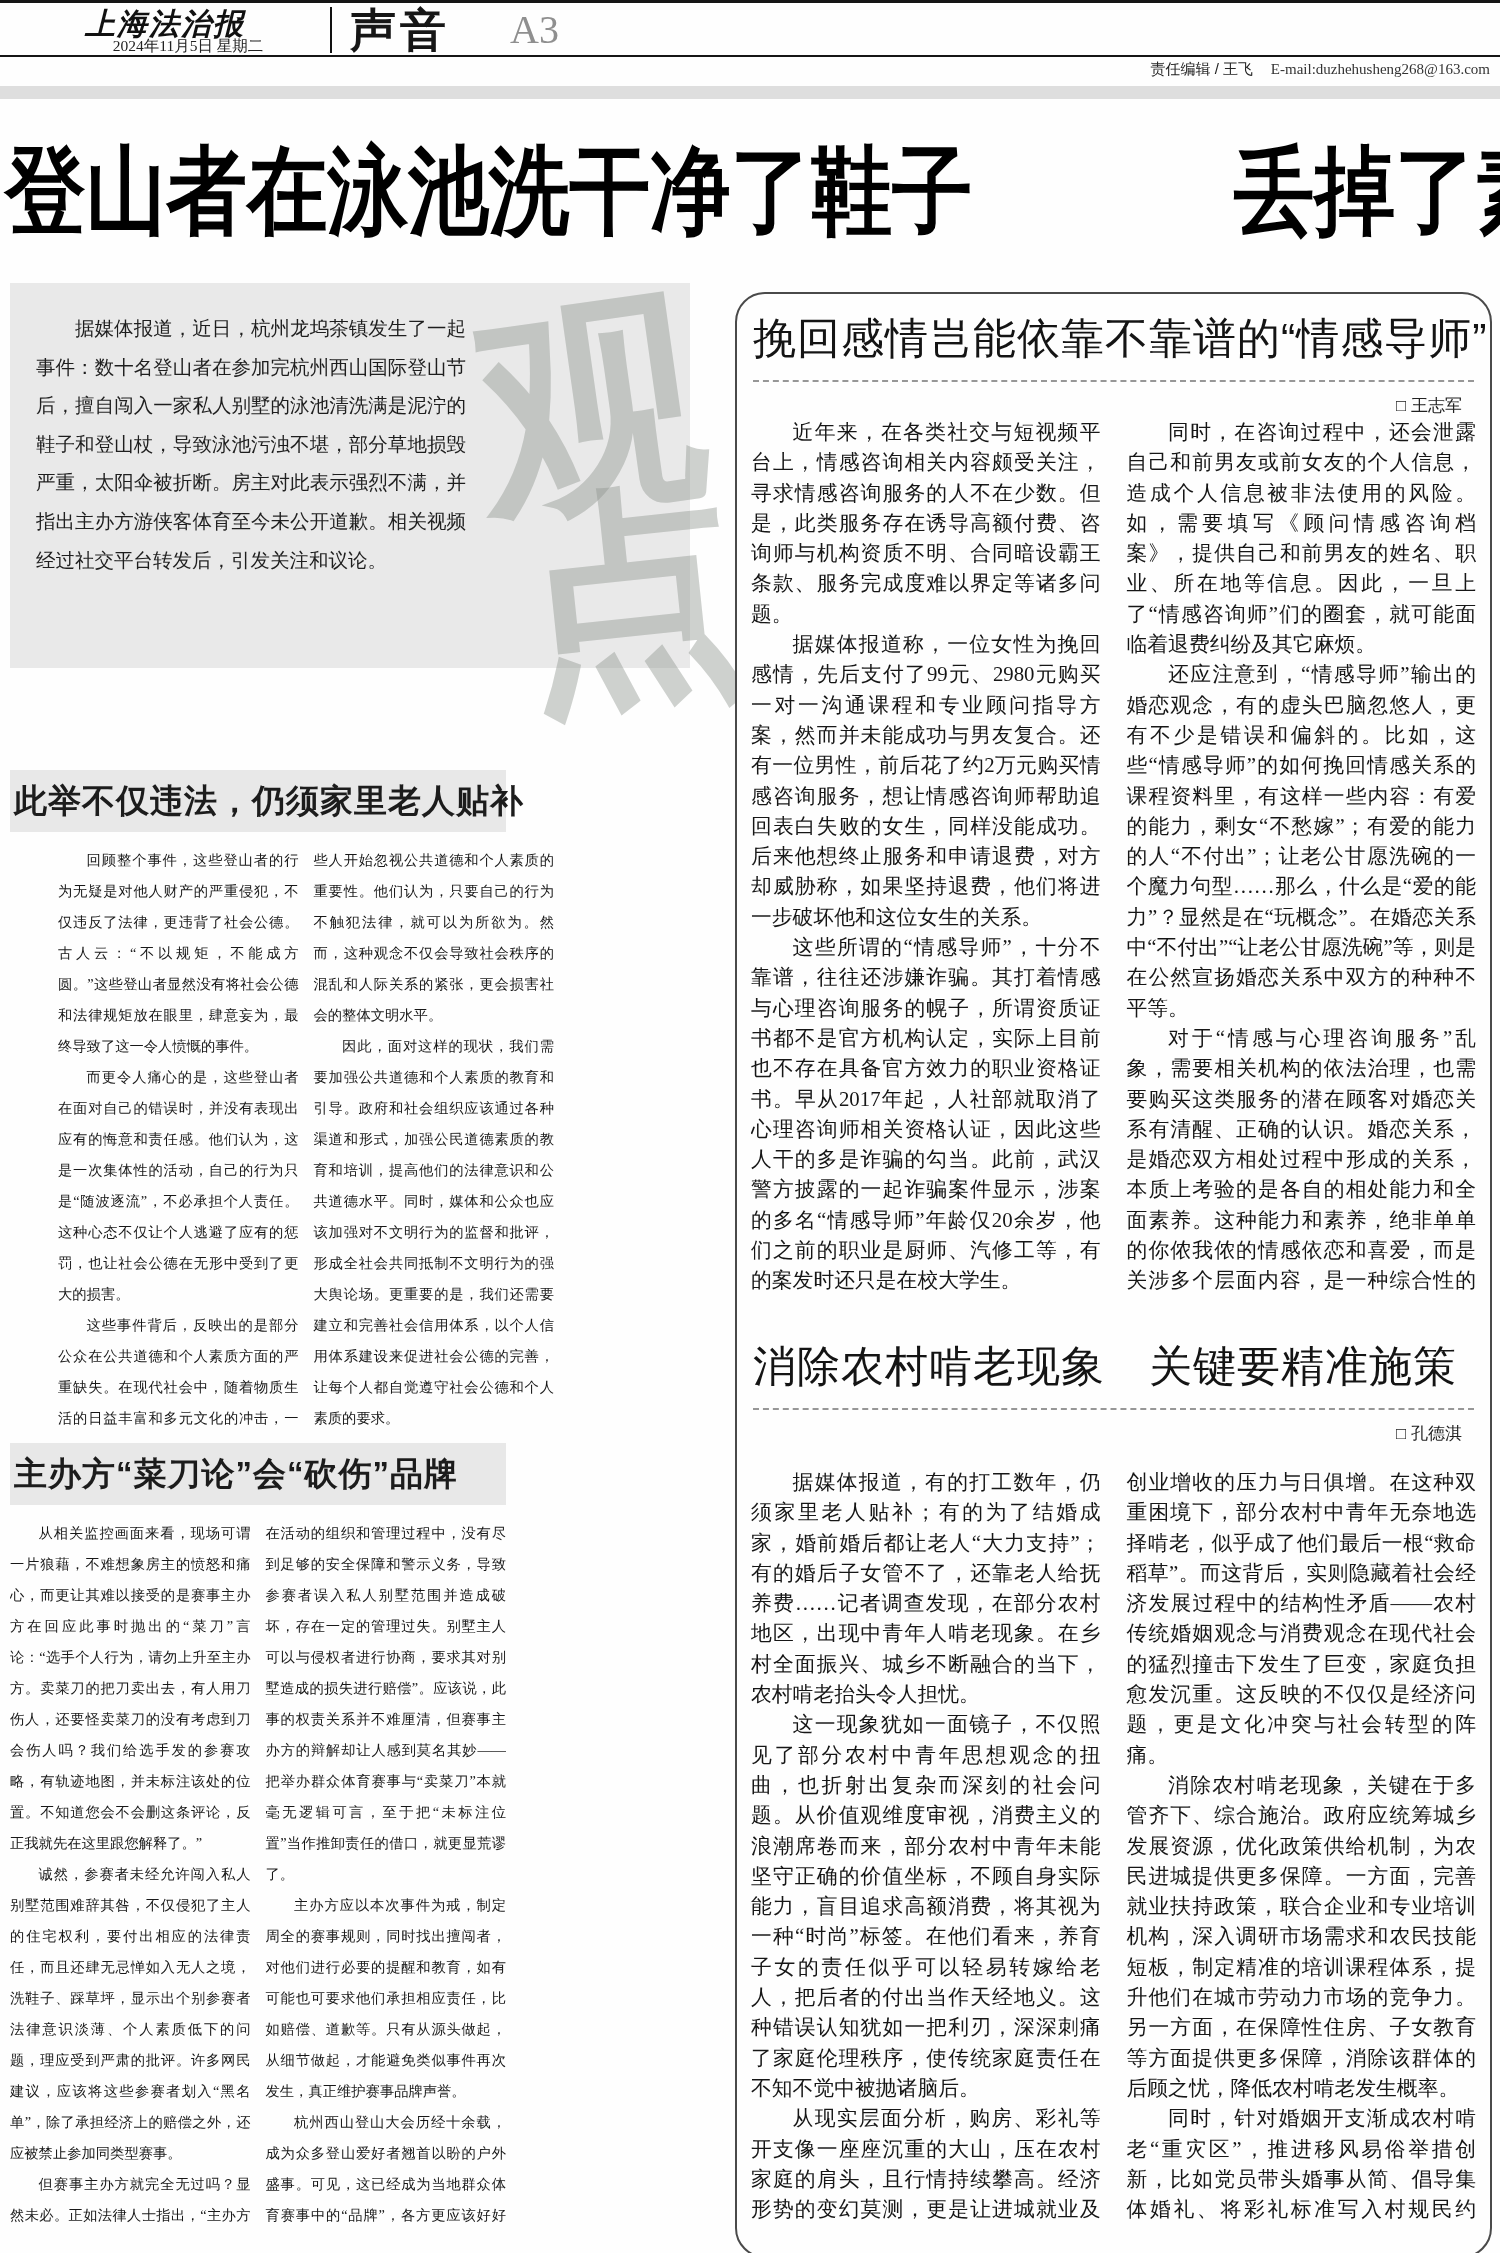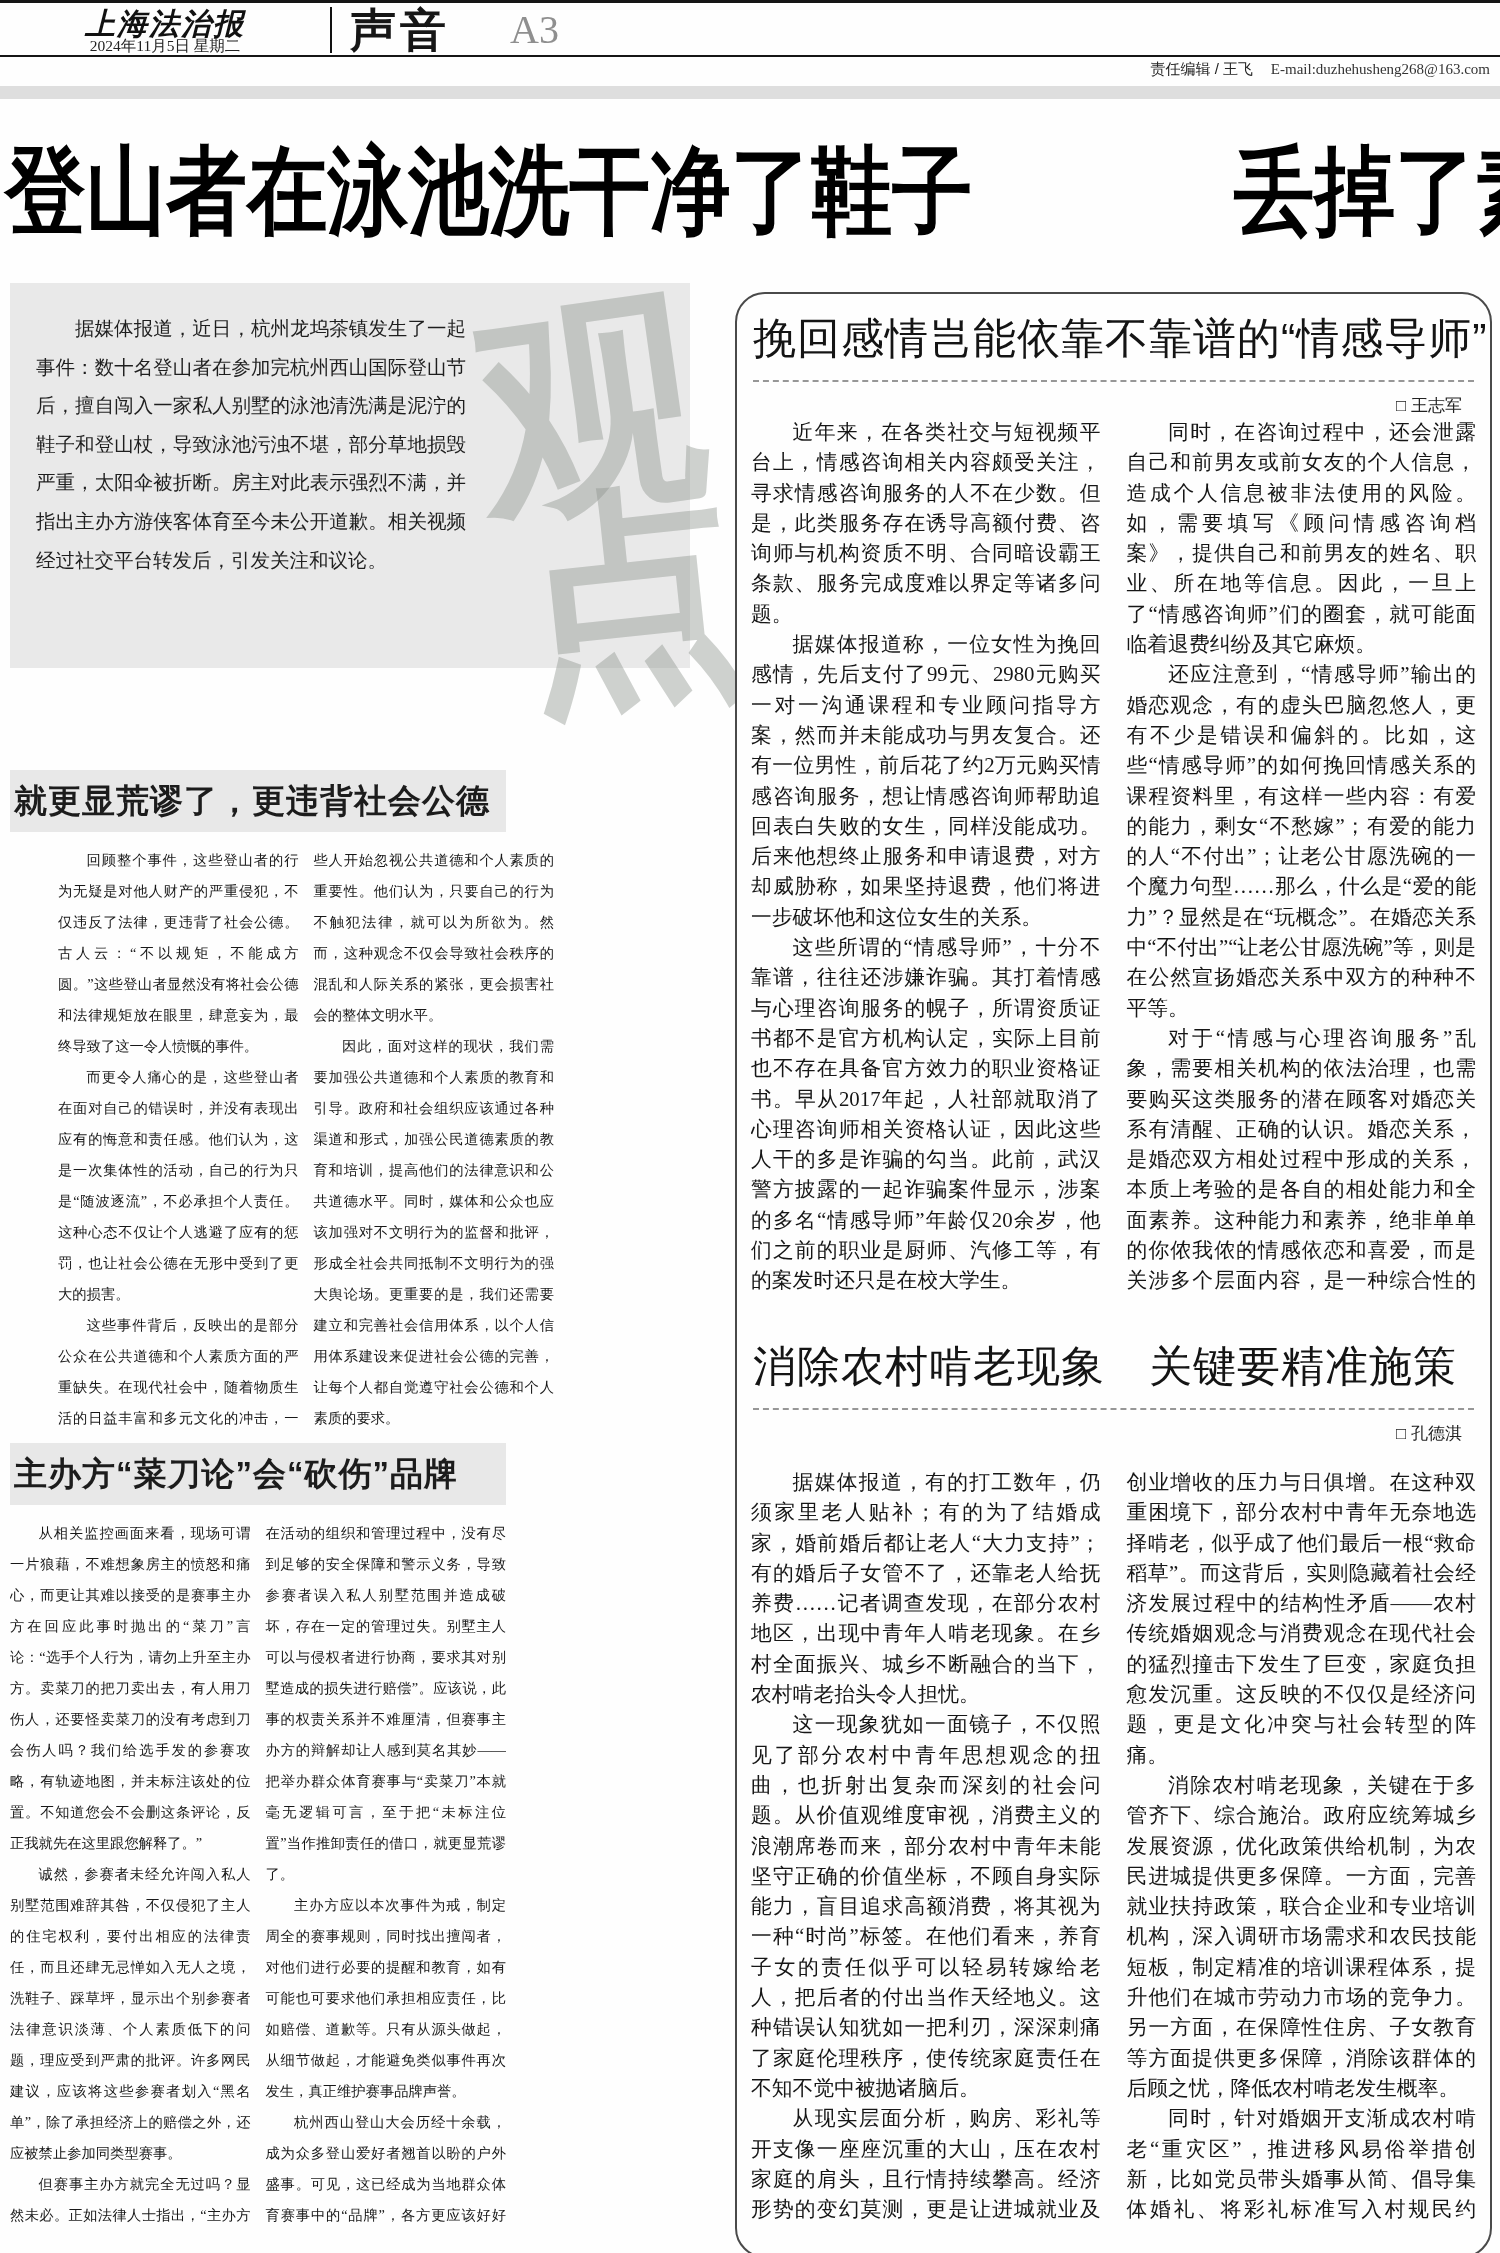--- a/index.html
+++ b/index.html
@@ -3,21 +3,21 @@
 <meta charset="utf-8">
 <style>
   html,body{margin:0;padding:0;background:#f2f2f2;}
   #page{position:relative;width:1500px;height:2253px;background:#fefefe;overflow:hidden;
         font-family:"Liberation Serif","DejaVu Serif",serif;color:#1a1a1a;}
   .abs{position:absolute;}
   
   #top-rule{left:0;top:0;width:1500px;height:3px;background:#151515;}
   #masthead-name{left:15px;top:4px;width:300px;text-align:center;font-family:"DejaVu Serif",serif;
         font-weight:bold;font-style:italic;font-size:30px;letter-spacing:2px;color:#111;}
-  #masthead-date{left:0px;top:36px;width:330px;text-align:center;font-size:15.5px;color:#222;}
+  #masthead-date{left:0px;top:36px;width:330px;text-align:center;font-size:15.5px;color:#222;padding-left:23px;}
   #head-divider{left:330px;top:7px;width:2px;height:46px;background:#111;}
   #section-name{left:350px;top:0px;font-family:"Liberation Sans","DejaVu Sans",sans-serif;
         font-weight:bold;font-size:46px;letter-spacing:4px;color:#161616;}
   #page-no{left:510px;top:6px;font-size:40px;color:#8f8f8f;font-family:"Liberation Serif",serif;}
   #editor-info{right:10px;top:12px;font-size:15px;color:#333;margin-top:48px;}
   #editor-info .ed{font-family:"Liberation Sans","DejaVu Sans",sans-serif;color:#222;}
   #editor-info .em{font-family:"Liberation Serif",serif;margin-left:14px;}
   #header-rule{left:0;top:55px;width:1500px;height:2px;background:#151515;}
   #gray-band{left:0;top:86px;width:1500px;height:13px;background:#dedede;}
   
@@ -82,21 +82,21 @@
   <div class="abs" id="main-headline">
     <span class="seg1">登山者在泳池洗干净了鞋子</span>
     <span class="seg2">丢掉了素质</span>
   </div>
 
   <div class="abs" id="intro-panel"></div>
   <div class="abs" id="intro-text">据媒体报道，近日，杭州龙坞茶镇发生了一起事件：数十名登山者在参加完杭州西山国际登山节后，擅自闯入一家私人别墅的泳池清洗满是泥泞的鞋子和登山杖，导致泳池污浊不堪，部分草地损毁严重，太阳伞被折断。房主对此表示强烈不满，并指出主办方游侠客体育至今未公开道歉。相关视频经过社交平台转发后，引发关注和议论。</div>
   <div class="abs watermark" id="wm-guan">观</div>
   <div class="abs watermark" id="wm-dian">点</div>
 
-  <div class="abs band" id="band-1">就更显荒谬了，更违背社会公德</div>
+  <div class="abs band" id="band-1">此举不仅违法，仍须家里老人贴补</div>
   <div class="abs lcols" id="body-1">
       <p class="para">回顾整个事件，这些登山者的行为无疑是对他人财产的严重侵犯，不仅违反了法律，更违背了社会公德。古人云：“不以规矩，不能成方圆。”这些登山者显然没有将社会公德和法律规矩放在眼里，肆意妄为，最终导致了这一令人愤慨的事件。</p>
       <p class="para">而更令人痛心的是，这些登山者在面对自己的错误时，并没有表现出应有的悔意和责任感。他们认为，这是一次集体性的活动，自己的行为只是“随波逐流”，不必承担个人责任。这种心态不仅让个人逃避了应有的惩罚，也让社会公德在无形中受到了更大的损害。</p>
       <p class="para">这些事件背后，反映出的是部分公众在公共道德和个人素质方面的严重缺失。在现代社会中，随着物质生活的日益丰富和多元文化的冲击，一些人开始忽视公共道德和个人素质的重要性。他们认为，只要自己的行为不触犯法律，就可以为所欲为。然而，这种观念不仅会导致社会秩序的混乱和人际关系的紧张，更会损害社会的整体文明水平。</p>
       <p class="para">因此，面对这样的现状，我们需要加强公共道德和个人素质的教育和引导。政府和社会组织应该通过各种渠道和形式，加强公民道德素质的教育和培训，提高他们的法律意识和公共道德水平。同时，媒体和公众也应该加强对不文明行为的监督和批评，形成全社会共同抵制不文明行为的强大舆论场。更重要的是，我们还需要建立和完善社会信用体系，以个人信用体系建设来促进社会公德的完善，让每个人都自觉遵守社会公德和个人素质的要求。</p>
     </div>
 
   <div class="abs band" id="band-2">主办方“菜刀论”会“砍伤”品牌</div>
   <div class="abs lcols" id="body-2">
     <div>

